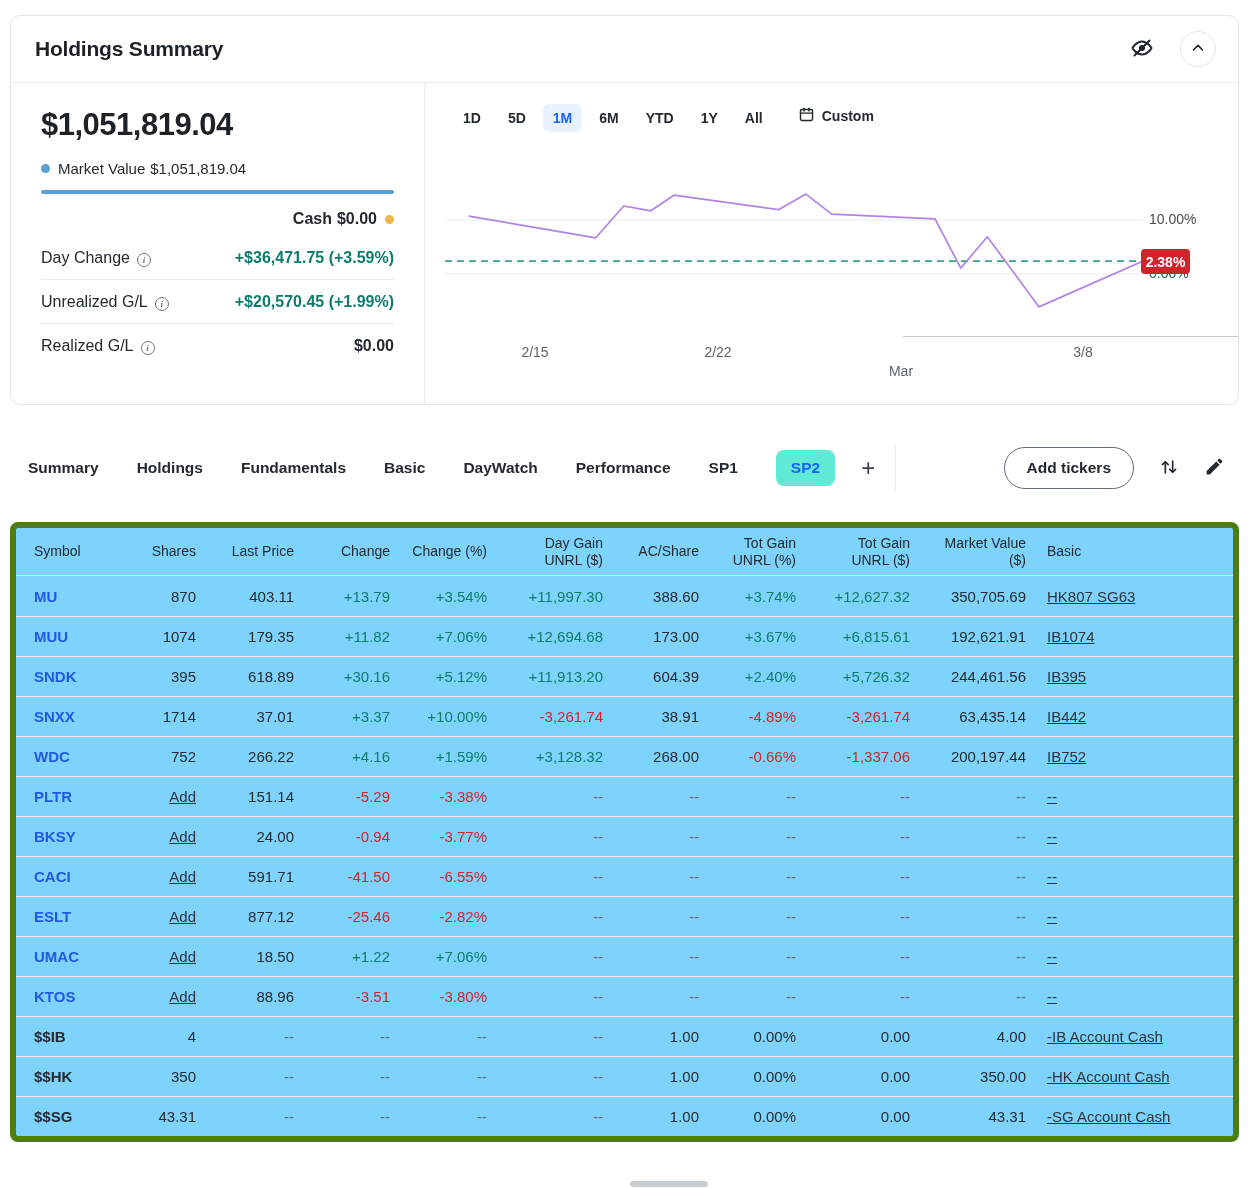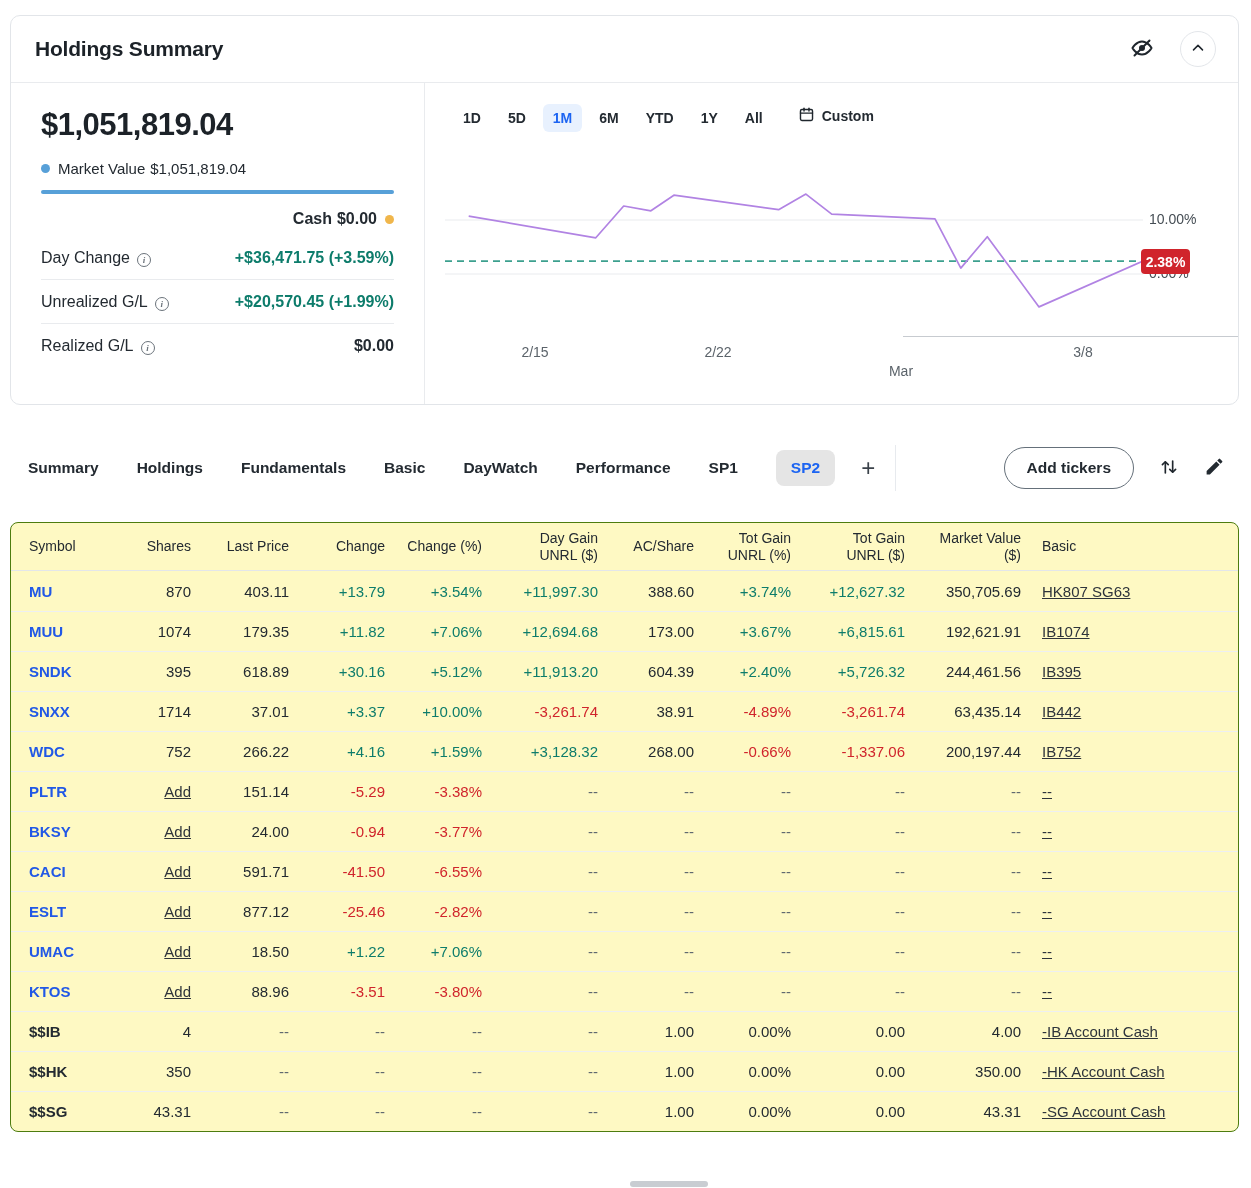--- a/index.html
+++ b/index.html
@@ -56,32 +56,32 @@
   .month-line { position:absolute; top:184px; left:458px; right:0; height:1px; background:#c7cbd0; }
   .month-label { position:absolute; top:211px; left:456px; transform:translateX(-50%);
     font-size:14px; color:#5b636a; }
 
   
   .tabs-bar { position:absolute; left:10px; top:444px; width:1231px; height:48px;
     display:flex; align-items:center; }
   .ptabs { display:flex; align-items:center; gap:38px; padding-left:18px; }
   .ptab { font-size:15.5px; font-weight:600; color:#232a31; background:none; border:none;
     cursor:pointer; padding:9px 0; font-family:"Liberation Sans", sans-serif; }
-  .ptab.selected { color:#1c64f2; background:#e5e5e5; padding:9px 15px; border-radius:8px; }
+  .ptab.selected { color:#1c64f2; background:#5eead4; padding:9px 15px; border-radius:8px; }
   .plus-btn { margin-left:26px; font-size:24px; font-weight:400; color:#3b424a;
     background:none; border:none; cursor:pointer; line-height:20px; }
   .vdiv { width:1px; height:46px; background:#e7eaee; margin-left:20px; }
   .tabs-toolbar { margin-left:auto; display:flex; align-items:center; gap:24px; padding-right:16px; }
   .add-btn { border:1px solid #65707a; border-radius:22px; padding:11px 22px; background:#fff;
     font-size:15.5px; font-weight:600; color:#232a31; cursor:pointer;
     font-family:"Liberation Sans", sans-serif; }
 
   
   .table-wrap { position:absolute; left:10px; top:522px; width:1229px;
-    border:1px solid #4d7c0f; border-radius:8px; overflow:hidden; background:#fef9c3; }
+    border:6px solid #4d7c0f; border-radius:8px; overflow:hidden; background:#7dd3fc; }
   table { width:1227px; table-layout:fixed; border-collapse:separate; border-spacing:0; }
   th { font-size:14px; font-weight:400; color:#232a31; height:48px; vertical-align:middle;
     white-space:pre-line; line-height:17px; border-bottom:1px solid #e3e6ea; }
   td { font-size:15px; height:40px; vertical-align:middle; }
   tr + tr td { border-top:1px solid #edeff2; }
   .al { text-align:left; }
   .ar { text-align:right; padding-right:8px; }
   .c-sym { padding-left:18px; font-weight:700; }
   .sym-link { color:#2158e6; cursor:pointer; }
   .sym-cash { color:#232a31; }

